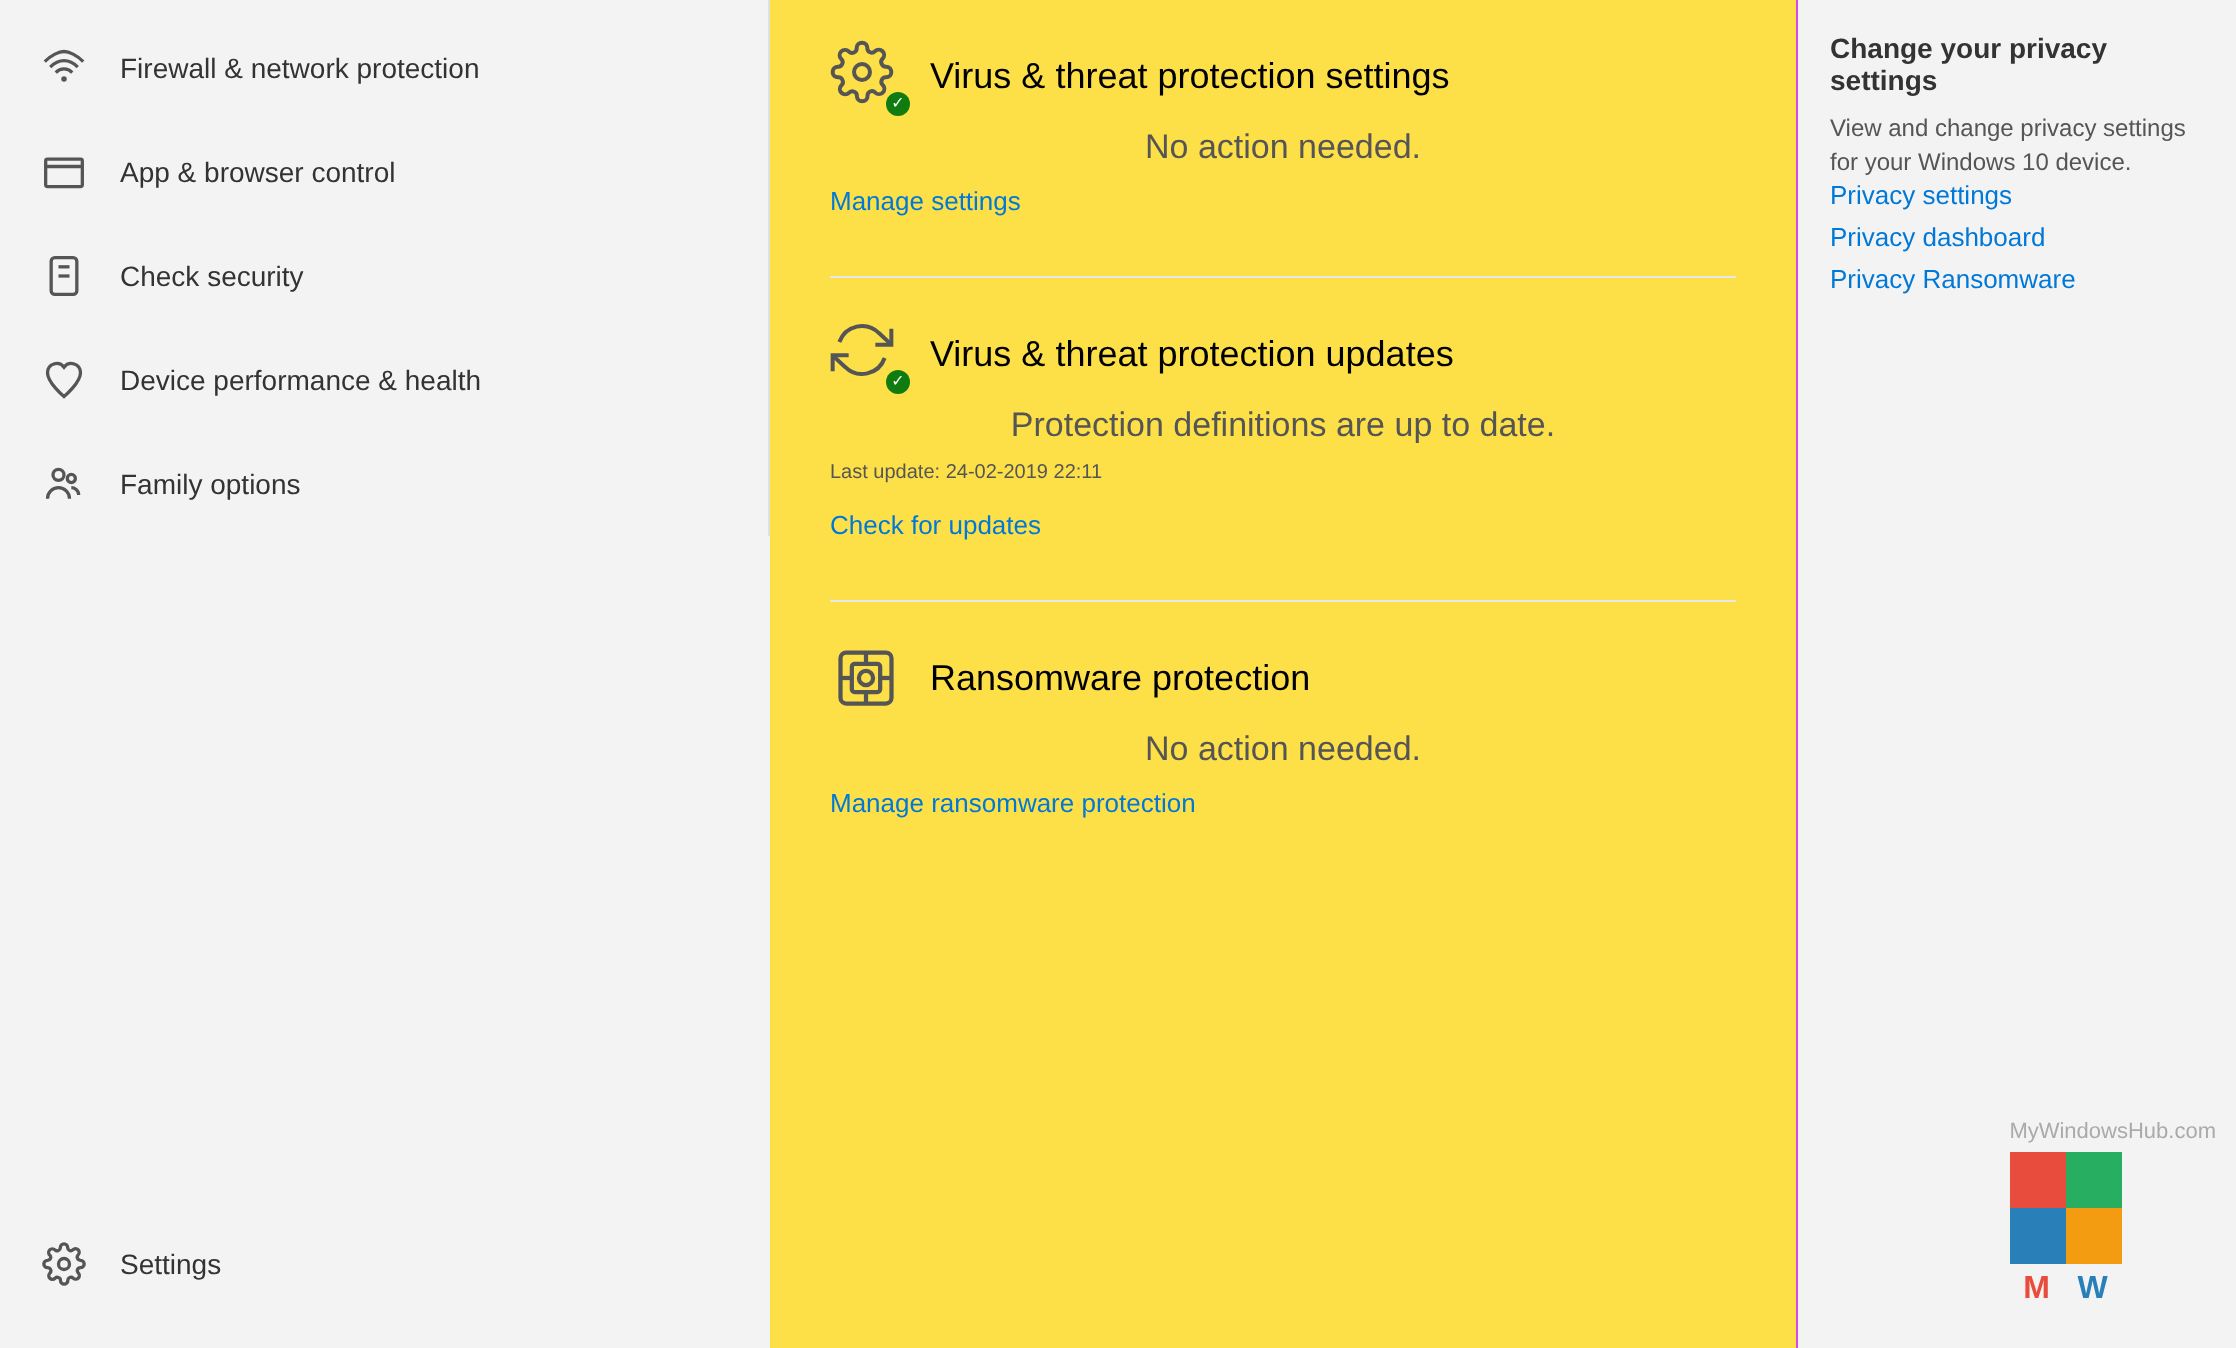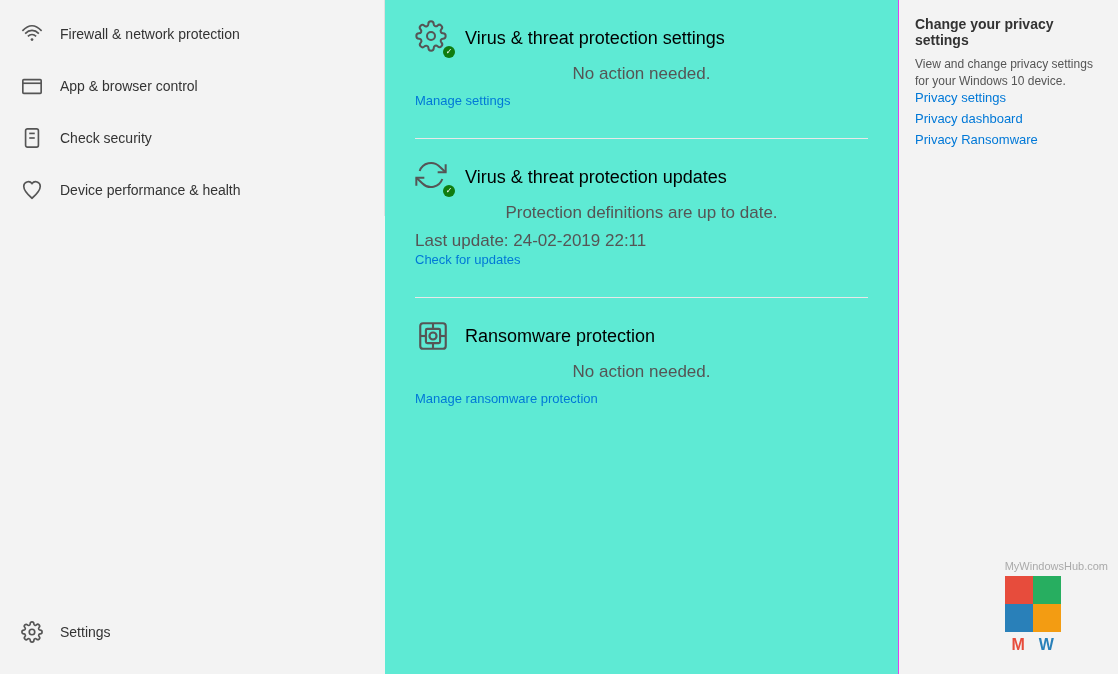--- a/index.html
+++ b/index.html
@@ -46,21 +46,21 @@
     }
     .sidebar-item.settings {
       position: absolute;
       bottom: 16px;
       width: 385px;
     }
 
     
     .main-content {
       flex: 1;
-      background: #5eead4;
+      background: #fde047;
       padding: 20px 30px;
       overflow-y: auto;
     }
 
     .section {
       margin-bottom: 30px;
     }
 
     .section-header {
       display: flex;
@@ -96,23 +96,23 @@
     }
 
     .section-link {
       color: #0078d7;
       font-size: 13px;
       cursor: pointer;
       text-decoration: none;
     }
 
     .section-extra {
-      font-size: 17px;
-      color: #555;
-      margin-bottom: 0;
+      font-size: 10px;
+      color: #555;
+      margin-bottom: 12px;
     }
 
     
     .right-panel {
       width: 220px;
       min-width: 220px;
       background: #f3f3f3;
       padding: 16px;
       border-left: 1px solid #d946ef;
       position: relative;
@@ -250,20 +250,31 @@
 
     <div class="sidebar-item">
       <div class="icon">
         <svg width="22" height="22" viewBox="0 0 24 24" fill="none" stroke="#555" stroke-width="1.8">
           <path d="M12 21C12 21 3 13.5 3 8a5 5 0 0 1 9-3 5 5 0 0 1 9 3c0 5.5-9 13-9 13z"></path>
         </svg>
       </div>
       <span class="label">Device performance &amp; health</span>
     </div>
 
+    <div class="sidebar-item">
+      <div class="icon">
+        <svg width="22" height="22" viewBox="0 0 24 24" fill="none" stroke="#555" stroke-width="1.8">
+          <circle cx="9" cy="7" r="3"></circle>
+          <circle cx="16" cy="9" r="2.2"></circle>
+          <path d="M3 20c0-3.3 2.7-6 6-6s6 2.7 6 6"></path>
+          <path d="M16 14c1.7 0 4 1.3 4 4"></path>
+        </svg>
+      </div>
+      <span class="label">Family options</span>
+    </div>
 
     <div class="sidebar-item settings">
       <div class="icon">
         <svg width="22" height="22" viewBox="0 0 24 24" fill="none" stroke="#555" stroke-width="1.8">
           <circle cx="12" cy="12" r="3"></circle>
           <path d="M19.4 15a1.65 1.65 0 0 0 .33 1.82l.06.06a2 2 0 0 1-2.83 2.83l-.06-.06a1.65 1.65 0 0 0-1.82-.33 1.65 1.65 0 0 0-1 1.51V21a2 2 0 0 1-4 0v-.09A1.65 1.65 0 0 0 9 19.4a1.65 1.65 0 0 0-1.82.33l-.06.06a2 2 0 0 1-2.83-2.83l.06-.06A1.65 1.65 0 0 0 4.68 15a1.65 1.65 0 0 0-1.51-1H3a2 2 0 0 1 0-4h.09A1.65 1.65 0 0 0 4.6 9a1.65 1.65 0 0 0-.33-1.82l-.06-.06a2 2 0 0 1 2.83-2.83l.06.06A1.65 1.65 0 0 0 9 4.68a1.65 1.65 0 0 0 1-1.51V3a2 2 0 0 1 4 0v.09a1.65 1.65 0 0 0 1 1.51 1.65 1.65 0 0 0 1.82-.33l.06-.06a2 2 0 0 1 2.83 2.83l-.06.06A1.65 1.65 0 0 0 19.4 9a1.65 1.65 0 0 0 1.51 1H21a2 2 0 0 1 0 4h-.09a1.65 1.65 0 0 0-1.51 1z"></path>
         </svg>
       </div>
       <span class="label">Settings</span>
     </div>

